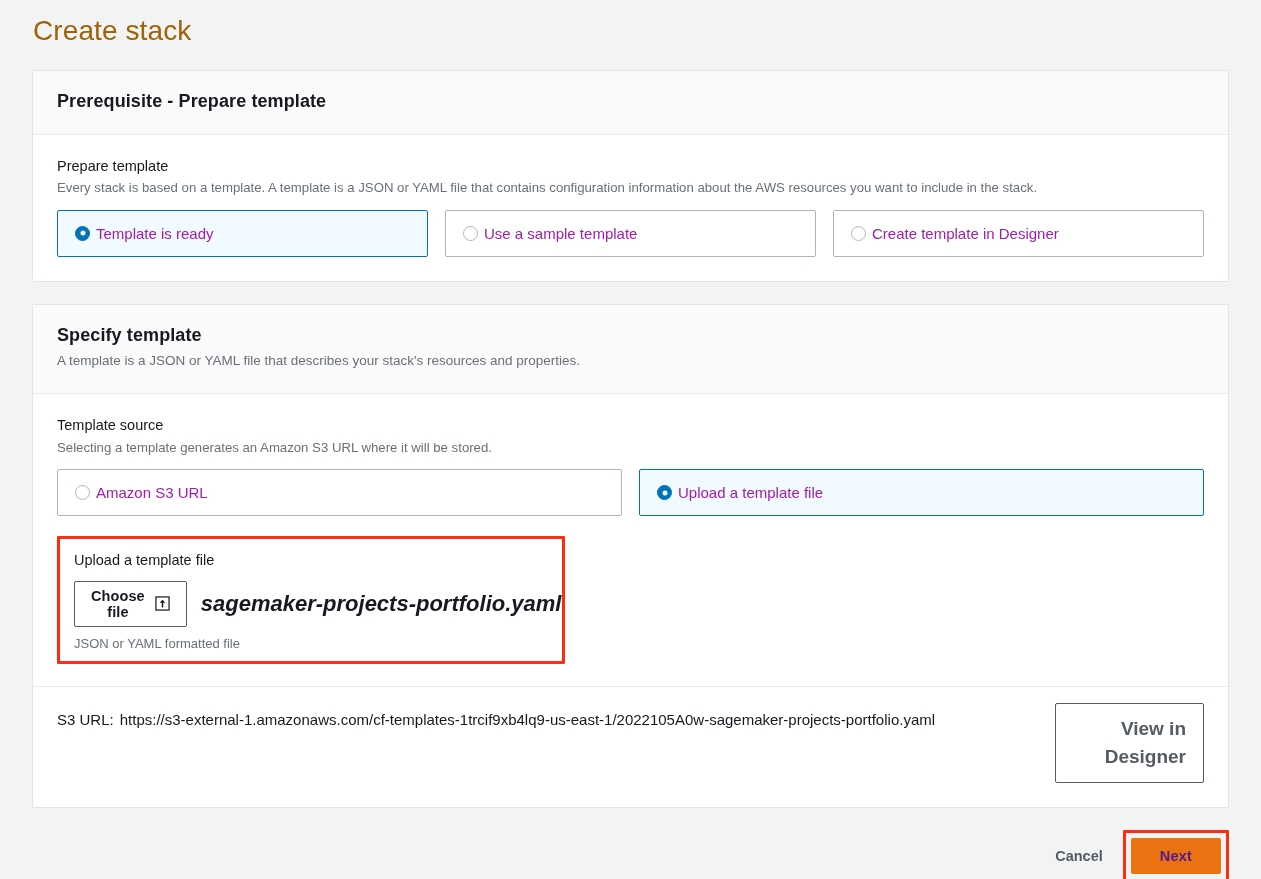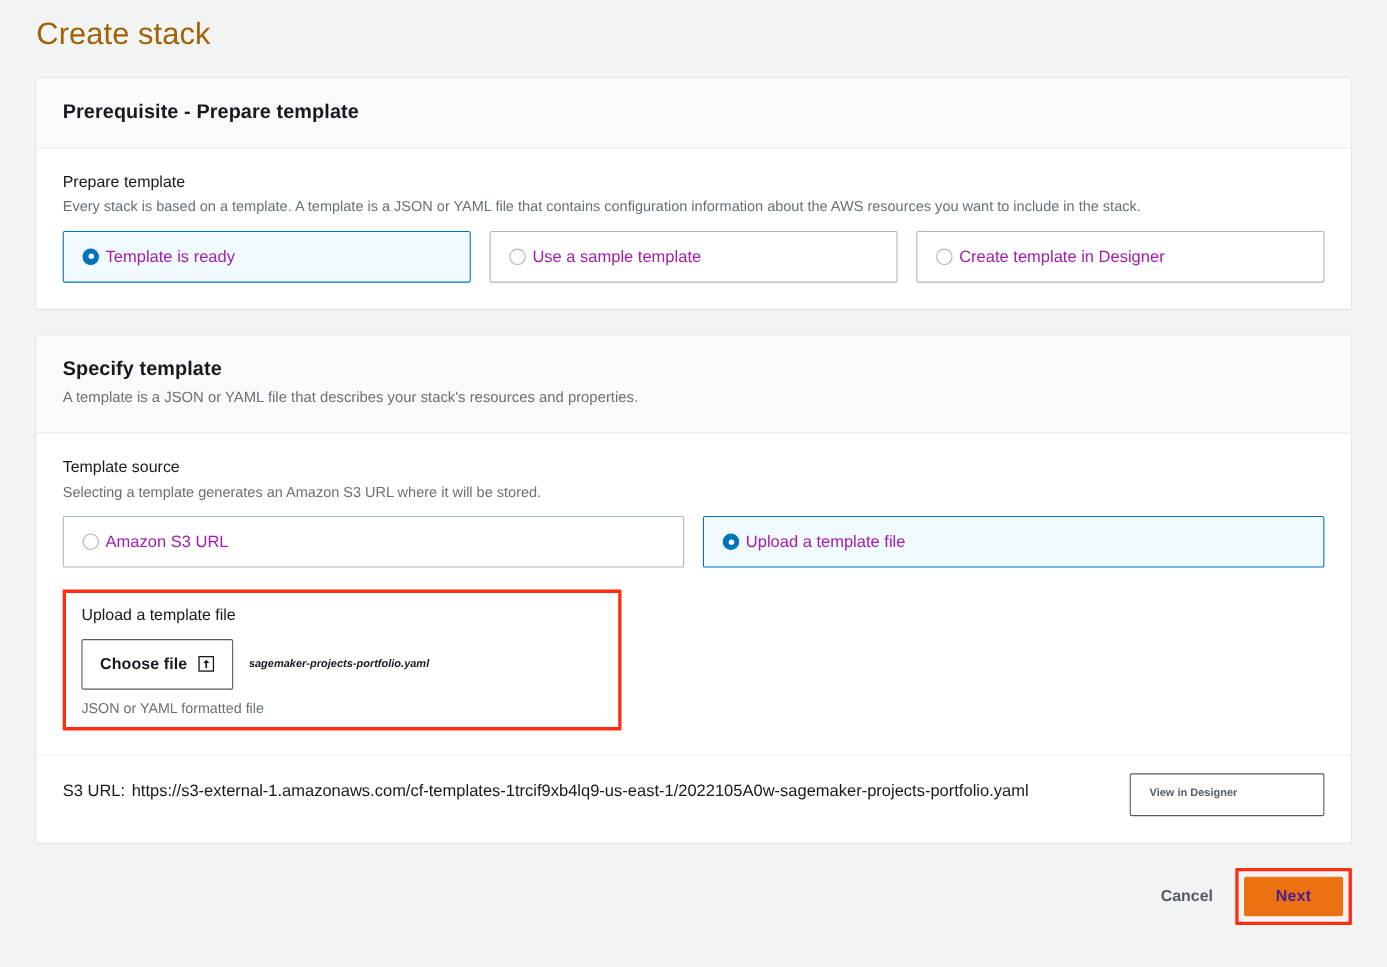--- a/index.html
+++ b/index.html
@@ -149,21 +149,21 @@
     color: #16191f;
     font-size: 14.5px;
     font-weight: 700;
     padding: 12px 16px;
     height: 46px;
     cursor: pointer;
     letter-spacing: .1px;
   }
   .upload-icon { display: inline-flex; align-items: center; }
   .file-name {
-    font-size: 10px;
+    font-size: 22px;
     font-style: italic;
     font-weight: 700;
     color: #16191f;
     white-space: nowrap;
   }
   .upload-hint {
     font-size: 13px;
     color: #687078;
     margin-top: 9px;
   }
@@ -183,28 +183,28 @@
   .s3-url {
     font-size: 15px;
     color: #16191f;
     line-height: 1.5;
     word-break: break-all;
     max-width: 975px;
   }
   .s3-url .s3-key { margin-right: 6px; }
   .btn-designer {
     flex: 0 0 auto;
-    width: 177px;
+    width: 149px;
     border: 1px solid #545b64;
     border-radius: 2px;
     background: #ffffff;
     color: #545b64;
-    font-size: 10px;
-    font-weight: 700;
-    text-align: left;
+    font-size: 19px;
+    font-weight: 700;
+    text-align: right;
     padding: 11px 17px 12px 17px;
     line-height: 1.45;
     cursor: pointer;
     margin-top: -6px;
   }
 
   
   .actions {
     display: flex;
     align-items: center;

